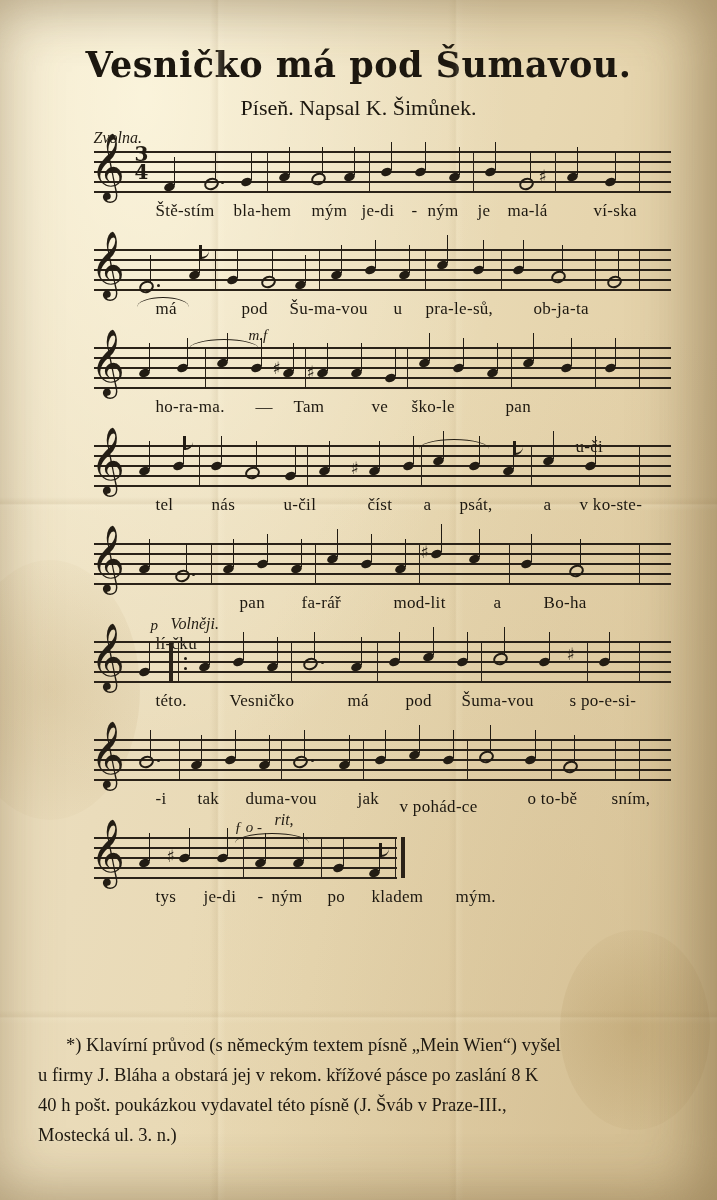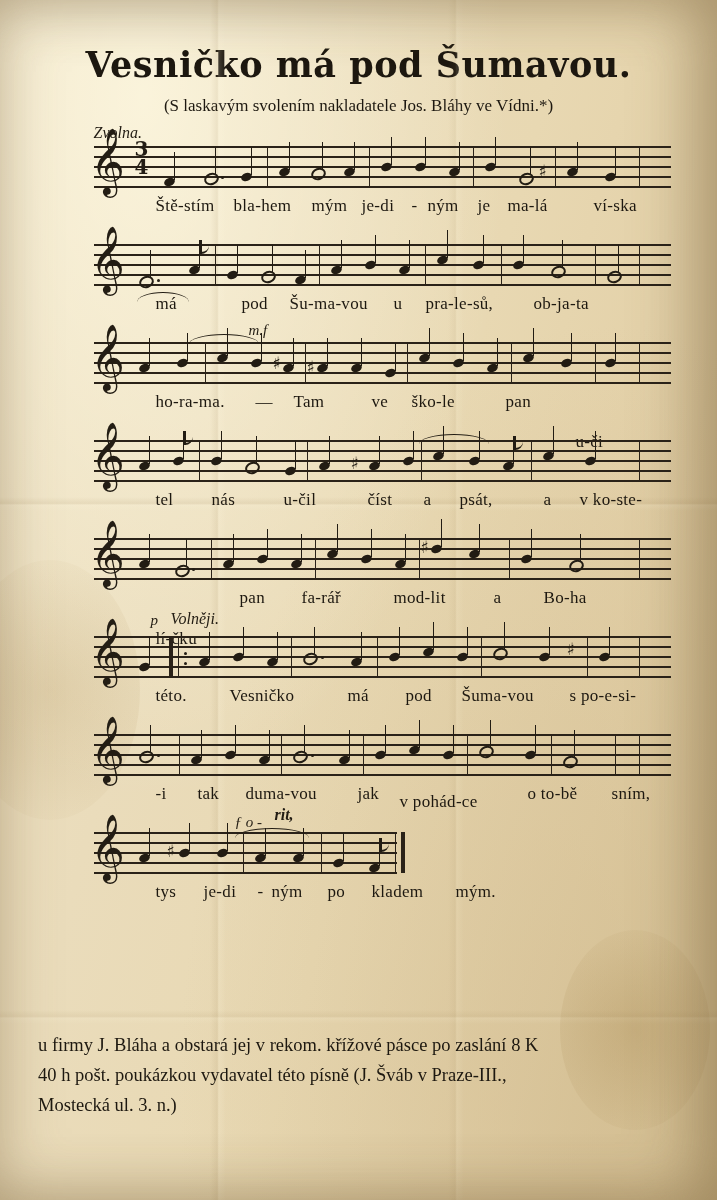--- a/index.html
+++ b/index.html
@@ -222,21 +222,21 @@
 
   <div class="fold-v" style="left:210px; opacity:0.55;"></div>
   <div class="fold-v" style="left:448px; opacity:0.40;"></div>
   <div class="fold-h" style="top:497px; opacity:0.55;"></div>
   <div class="fold-h" style="top:1010px; opacity:0.45;"></div>
   <div class="stain" style="left:560px; top:930px; width:150px; height:200px; background:radial-gradient(circle, rgba(160,128,70,0.30), rgba(160,128,70,0));"></div>
   <div class="stain" style="left:-40px; top:560px; width:180px; height:260px; background:radial-gradient(circle, rgba(170,138,80,0.22), rgba(170,138,80,0));"></div>
   <div class="edge-dark"></div>
 
   <h1 class="title">Vesničko má pod Šumavou.</h1>
-  <div class="note-line">(S laskavým svolením nakladatele Jos. Bláhy ve Vídni.*)</div>
+  <div class="subtitle">Píseň. Napsal K. Šimůnek.</div>
 
   <div class="score">
 
     <div class="system">
       <div class="tempo" style="left:55px; top:-10px;">Zvolna.</div>
       <div class="staff">
         <div class="ln"></div>
           <div class="ln"></div>
           <div class="ln"></div>
           <div class="ln"></div>
@@ -637,21 +637,21 @@
     <div class="system" style="height:110px;">
       <div class="staff" style="right:282px;">
         <div class="ln"></div>
           <div class="ln"></div>
           <div class="ln"></div>
           <div class="ln"></div>
           <div class="ln"></div>
       </div>
       <div class="clef">𝄞</div>
       <div class="dyn" style="left:196px; top:-6px;">ƒ o -</div>
-      <div class="tempo" style="left:236px; top:-14px;font-weight:bold;">rit,</div>
+      <div class="tempo" style="left:236px; top:-14px;">rit,</div>
       <div class="slur" style="left:196px; top:8px; width:74px;"></div>
 
       <div class="nh" style="left:100px; top:34px;"></div>
         <div class="stem" style="left:110px; top:8px;"></div>
       <div class="nh" style="left:140px; top:29px;"></div>
         <div class="stem" style="left:150px; top:3px;"></div>
       <div class="accid" style="left:128px; top:24px;">♯</div>
       <div class="nh" style="left:178px; top:29px;"></div>
         <div class="stem" style="left:188px; top:3px;"></div>
       <div class="barline" style="left:204px;"></div>
@@ -675,18 +675,19 @@
         <span style="left:178px;">ným</span>
         <span style="left:234px;">po</span>
         <span style="left:278px;">kladem</span>
         <span style="left:362px;">mým.</span>
       </div>
     </div>
 
   </div>
 
   <div class="footnote">
+    <p class="indent">*) Klavírní průvod (s německým textem písně „Mein Wien“) vyšel</p>
     <p>u firmy J. Bláha a obstará jej v rekom. křížové pásce po zaslání 8 K</p>
     <p>40 h pošt. poukázkou vydavatel této písně (J. Šváb v Praze-III.,</p>
     <p>Mostecká ul. 3. n.)</p>
   </div>
 
 </div>
 
 </body></html>

